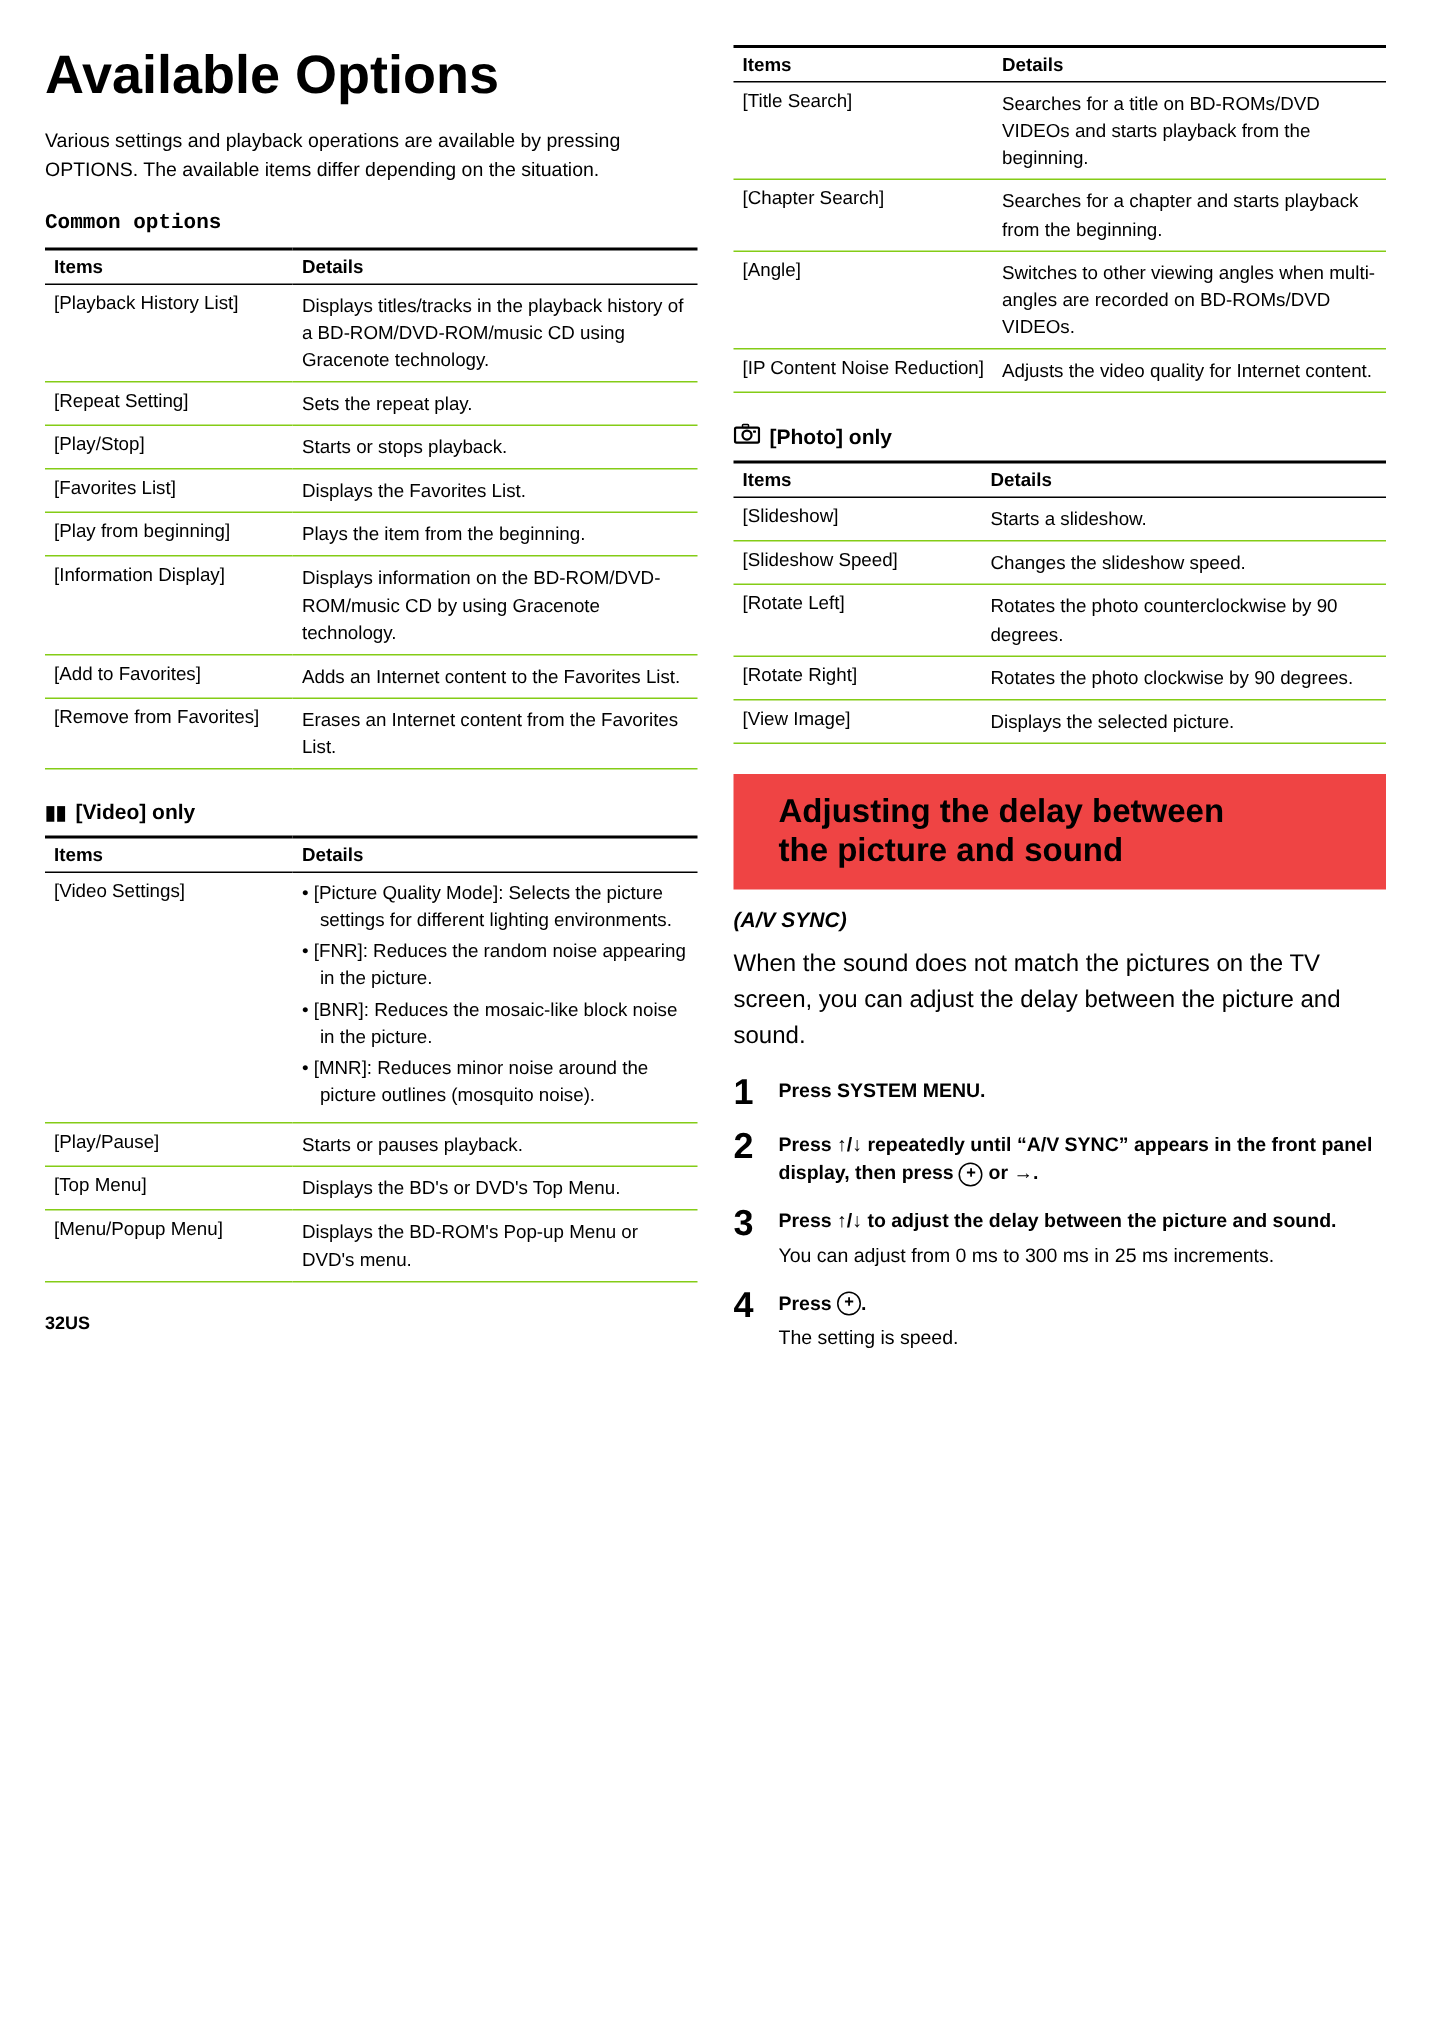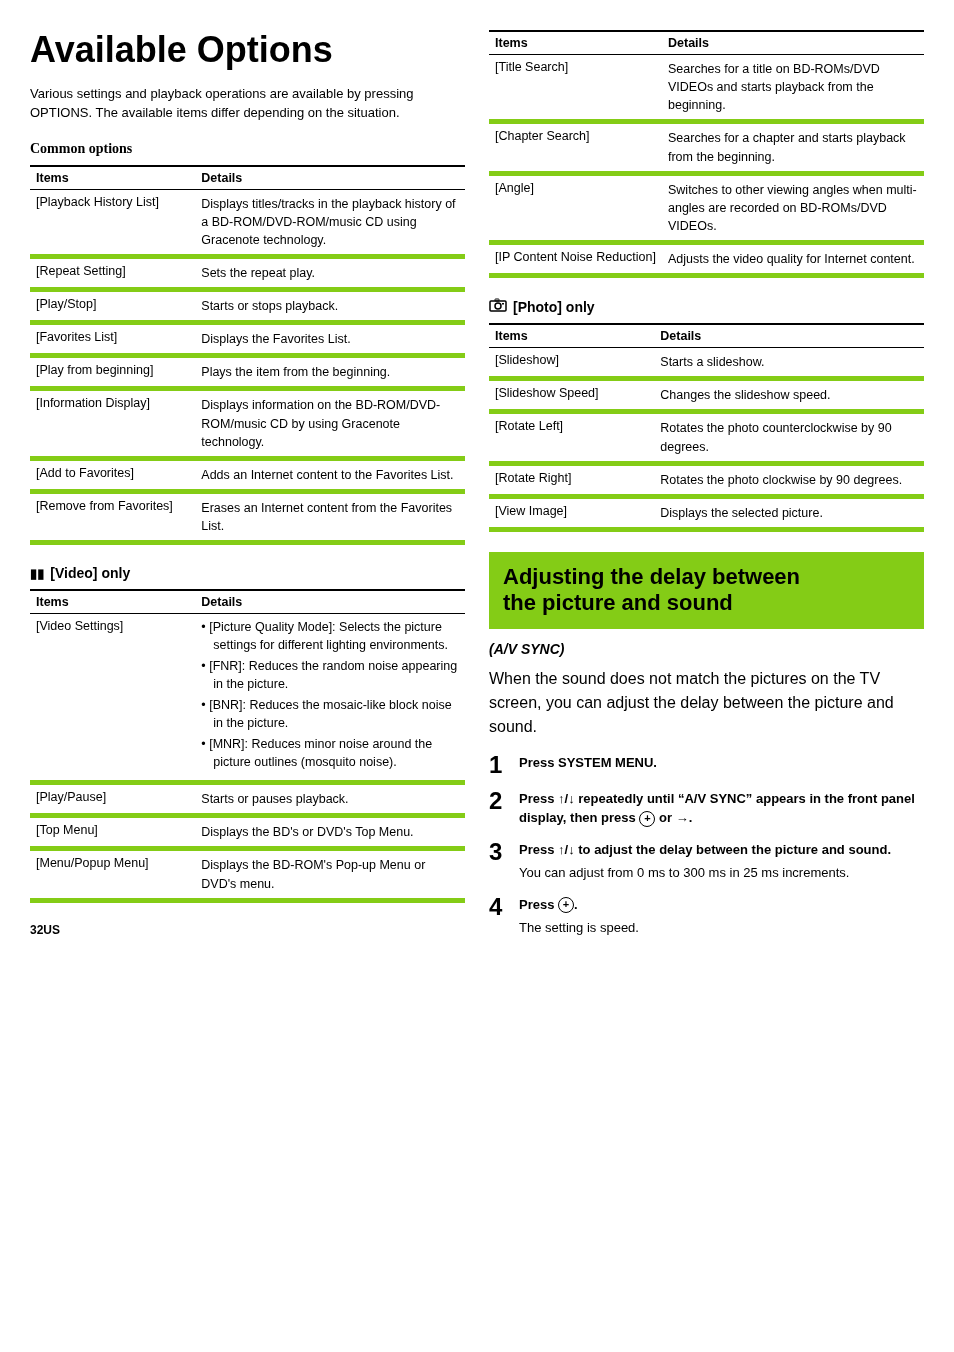--- a/index.html
+++ b/index.html
@@ -39,21 +39,21 @@
     .intro-text {
       font-size: 13px;
       margin-bottom: 18px;
       line-height: 1.5;
     }
 
     h2.section-title {
       font-size: 14px;
       font-weight: bold;
       margin-bottom: 8px;
-      font-family: Liberation Serif, serif;
+      font-family: Liberation Mono, monospace;
     }
 
     h2.section-title-icon {
       font-size: 14px;
       font-weight: bold;
       margin-bottom: 8px;
       display: flex;
       align-items: center;
       gap: 6px;
     }
@@ -69,21 +69,21 @@
       font-weight: bold;
       text-align: left;
       padding: 4px 6px;
       border-top: 2px solid #000;
       border-bottom: 1px solid #000;
     }
 
     .options-table td {
       padding: 5px 6px;
       vertical-align: top;
-      border-bottom: 5px solid #84cc16;
+      border-bottom: 1px solid #84cc16;
     }
 
     .options-table td:first-child {
       width: 38%;
       white-space: nowrap;
     }
 
     .options-table td:last-child {
       width: 62%;
       line-height: 1.45;
@@ -97,23 +97,23 @@
       padding-left: 12px;
       text-indent: -12px;
       margin-bottom: 4px;
       line-height: 1.4;
     }
     .bullet-list li::before {
       content: "• ";
     }
 
     .gray-box {
-      background: #84cc16;
+      background: #ef4444;
       color: #000;
-      padding: 12px 14px;
+      padding: 12px 30px;
       margin-bottom: 12px;
       margin-top: 8px;
     }
 
     .gray-box h2 {
       font-size: 22px;
       font-weight: bold;
       line-height: 1.2;
     }
 

